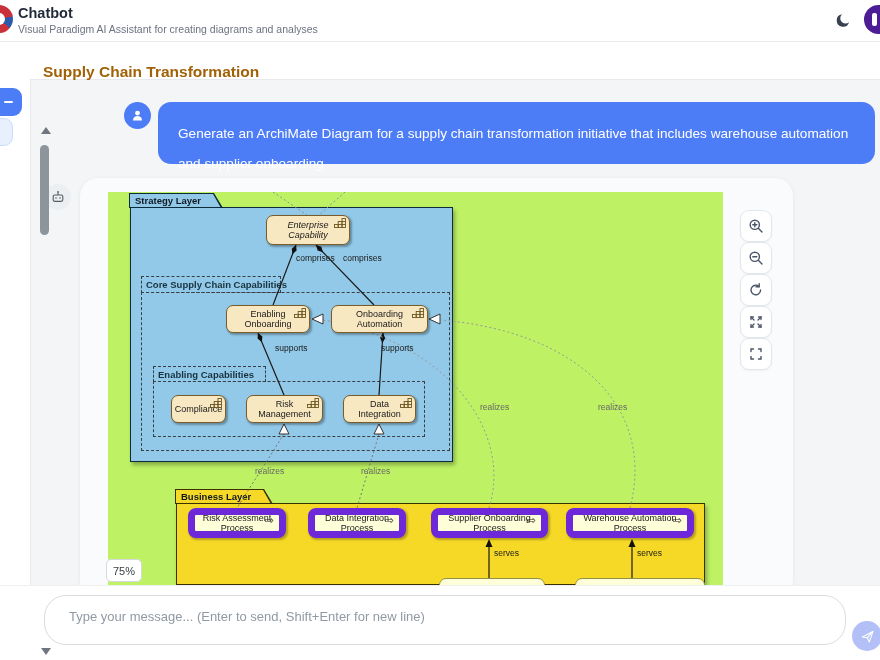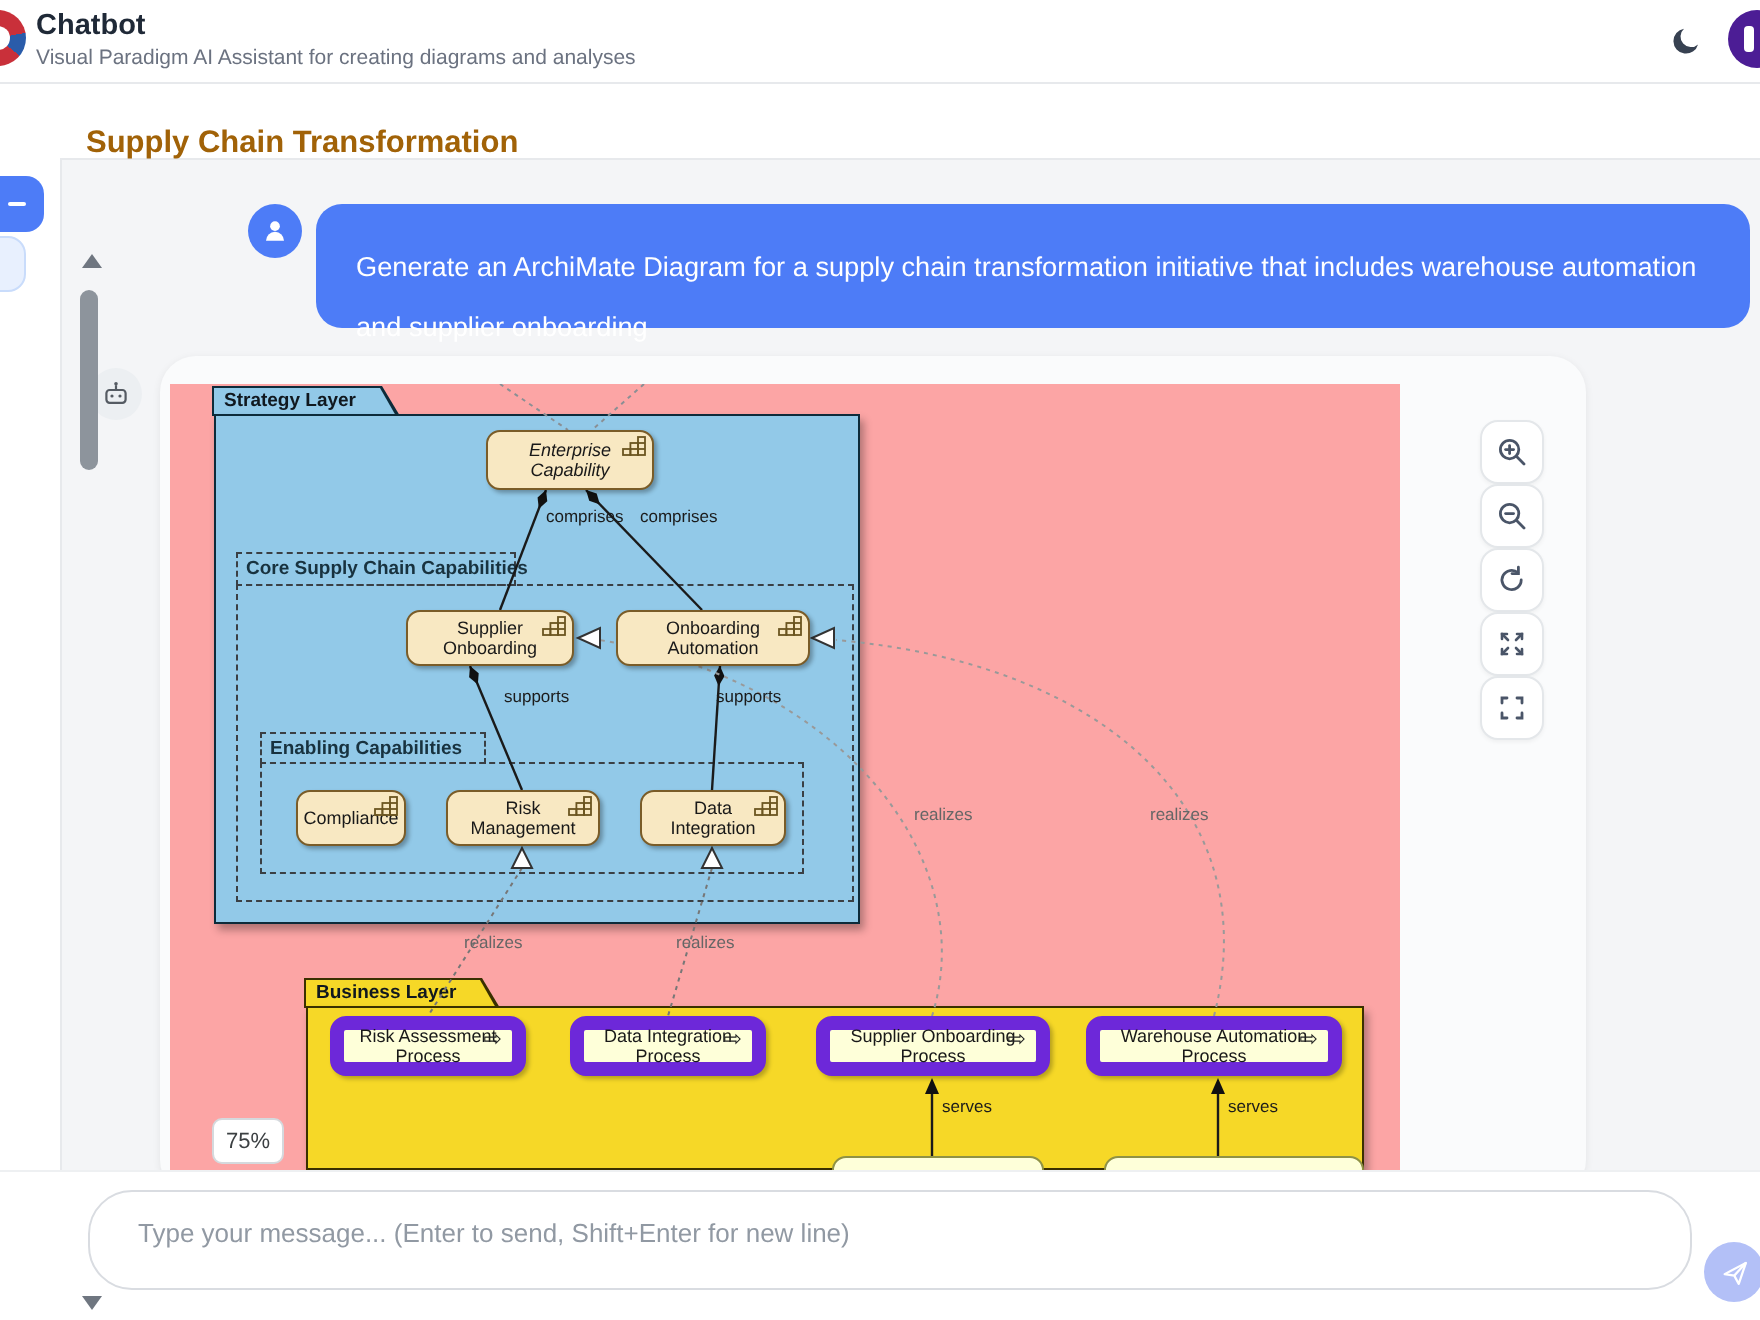--- a/index.html
+++ b/index.html
@@ -34,21 +34,21 @@
 
   
   .chatbg{position:absolute;left:31px;top:79px;width:849px;height:506px;background:#f4f5f7;}
   .avatar-user{position:absolute;left:124px;top:102px;width:27px;height:27px;border-radius:50%;background:var(--accent_blue);display:flex;align-items:center;justify-content:center;z-index:2;}
   .bubble-user{position:absolute;left:158px;top:102px;width:717px;height:62px;border-radius:13px;background:var(--user_bubble);color:#fff;
                font-size:13.6px;line-height:30px;padding:17px 14px 0 20px;box-sizing:border-box;z-index:2;}
   .avatar-bot{position:absolute;left:45px;top:184px;width:26px;height:26px;border-radius:50%;background:#eceff2;display:flex;align-items:center;justify-content:center;z-index:2;}
   .botcard{position:absolute;left:80px;top:178px;width:713px;height:420px;background:#fafbfc;border-radius:18px;box-shadow:0 1px 4px rgba(0,0,0,.07);z-index:1;}
 
   
-  .canvas{position:absolute;left:85px;top:192px;width:615px;height:393px;background:#fca5a5;overflow:hidden;z-index:2;cursor:grab;}
+  .canvas{position:absolute;left:108px;top:192px;width:615px;height:393px;background:#bef264;overflow:hidden;z-index:2;cursor:grab;}
   .csvg{position:absolute;left:0;top:0;z-index:2;}
 
   
   .tab-outer{position:absolute;clip-path:polygon(0 0,calc(100% - 9px) 0,100% 100%,0 100%);z-index:1;}
   .tab-inner{position:absolute;left:1px;top:1px;right:2px;bottom:0;clip-path:polygon(0 0,calc(100% - 8px) 0,100% 100%,0 100%);
              font-size:9.5px;font-weight:bold;color:#10181f;line-height:13px;padding-left:5px;white-space:nowrap;}
   .grp-body{position:absolute;z-index:1;box-shadow:2px 3px 4px rgba(0,0,0,.30);box-sizing:border-box;}
 
   .dashbox{position:absolute;border:1.4px dashed #3a3f44;z-index:1;box-sizing:border-box;}
   .dashlabel{font-size:9.5px;font-weight:bold;color:#18323f;line-height:15px;padding-left:4px;white-space:nowrap;}
@@ -162,21 +162,21 @@
           <g fill="none" stroke="#6b5520" stroke-width="0.9">
             <rect x="8" y="0.5" width="3.5" height="9"></rect>
             <rect x="4.2" y="3.5" width="3.8" height="6"></rect>
             <rect x="0.5" y="6.5" width="3.7" height="3"></rect>
             <line x1="8" y1="3.5" x2="11.5" y2="3.5"></line>
             <line x1="4.2" y1="6.5" x2="11.5" y2="6.5"></line>
           </g>
         </svg>
     </div>
     <div class="node" style="left:118px;top:113px;width:84px;height:28px;">
-      <span>Supplier Onboarding</span>
+      <span>Enabling Onboarding</span>
       <svg class="capicon" viewBox="0 0 12 10">
           <g fill="none" stroke="#6b5520" stroke-width="0.9">
             <rect x="8" y="0.5" width="3.5" height="9"></rect>
             <rect x="4.2" y="3.5" width="3.8" height="6"></rect>
             <rect x="0.5" y="6.5" width="3.7" height="3"></rect>
             <line x1="8" y1="3.5" x2="11.5" y2="3.5"></line>
             <line x1="4.2" y1="6.5" x2="11.5" y2="6.5"></line>
           </g>
         </svg>
     </div>

